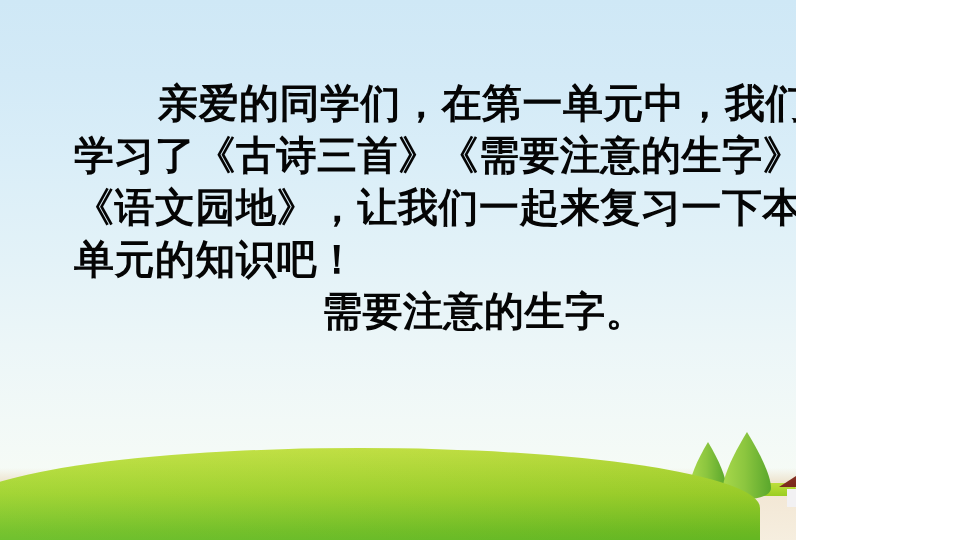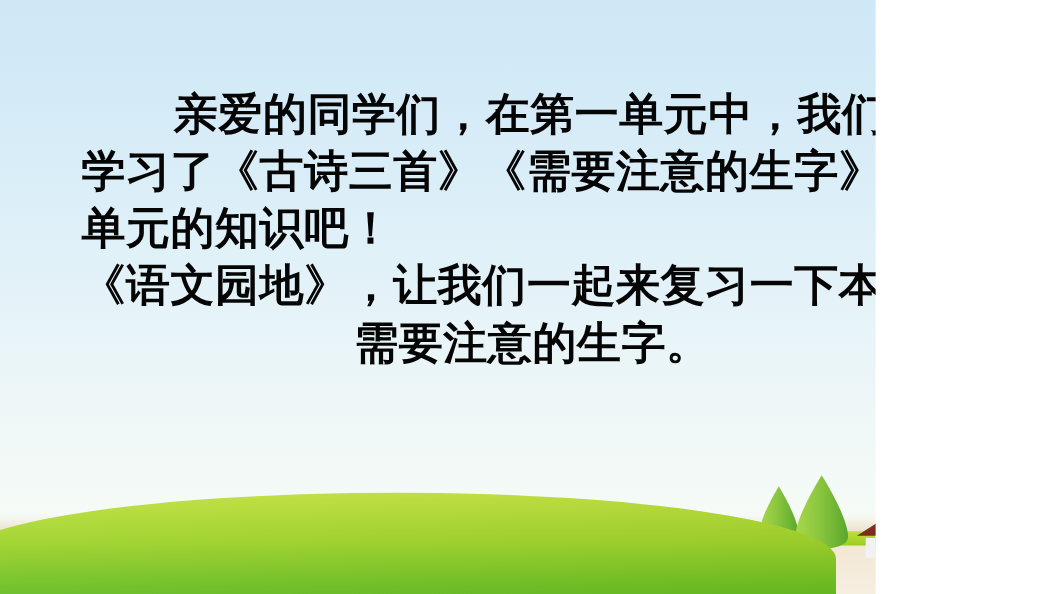--- a/index.html
+++ b/index.html
@@ -185,18 +185,18 @@
       <path d="M887 513 L887 492 A10 11 0 0 1 907 492 L907 513 Z" fill="#4a1f12"></path>
     </g>
   </svg>
 
   <div class="hill-left"></div>
   <div class="hill-left-shade"></div>
 
   <div class="text-block">
     <p class="para"><span class="indent"></span><span>亲爱的同学们，在第一单元中，我们</span></p>
     <p class="para">学习了《古诗三首》《需要注意的生字》</p>
+    <p class="para">《语文园地》，让我们一起来复习一下本</p>
     <p class="para" style="text-align:left">单元的知识吧！</p>
-    <p class="para">《语文园地》，让我们一起来复习一下本</p>
     <p class="para" style="text-align:center">需要注意的生字。</p>
   </div>
 
 </div>
 
 </body></html>

